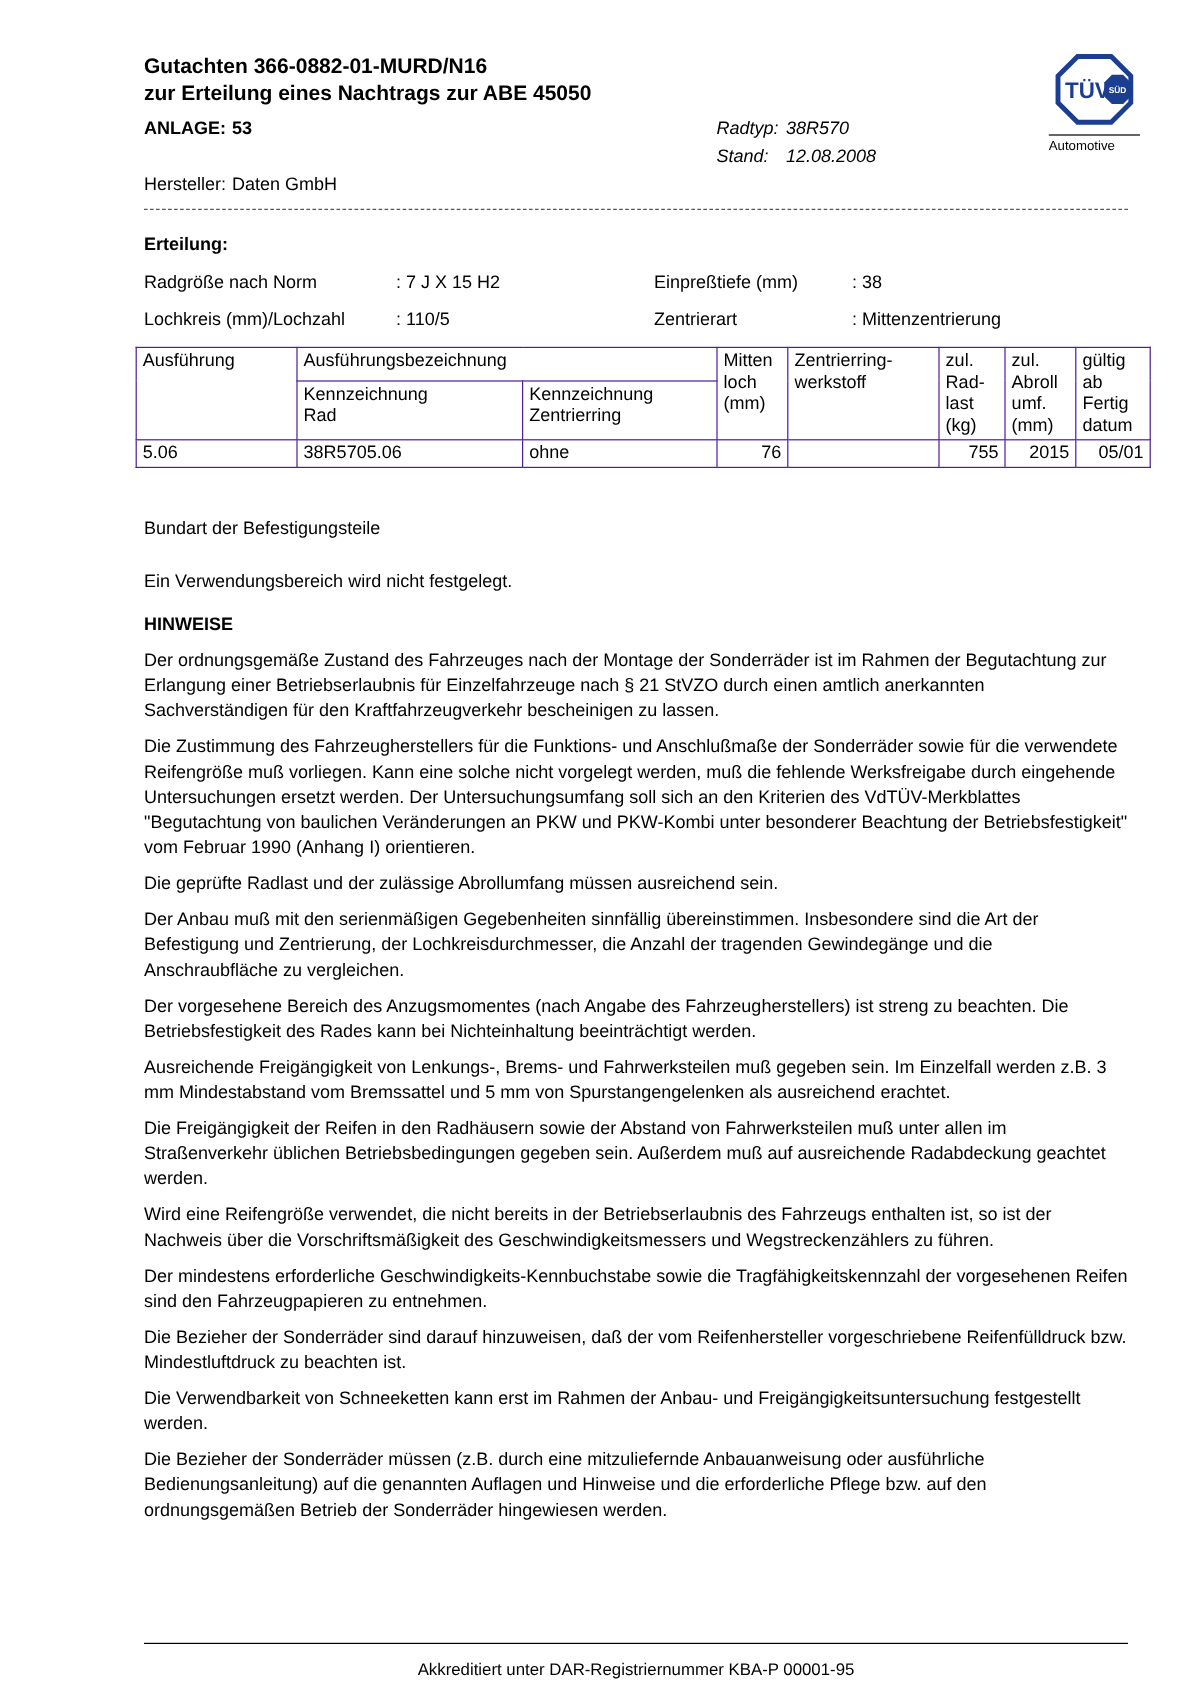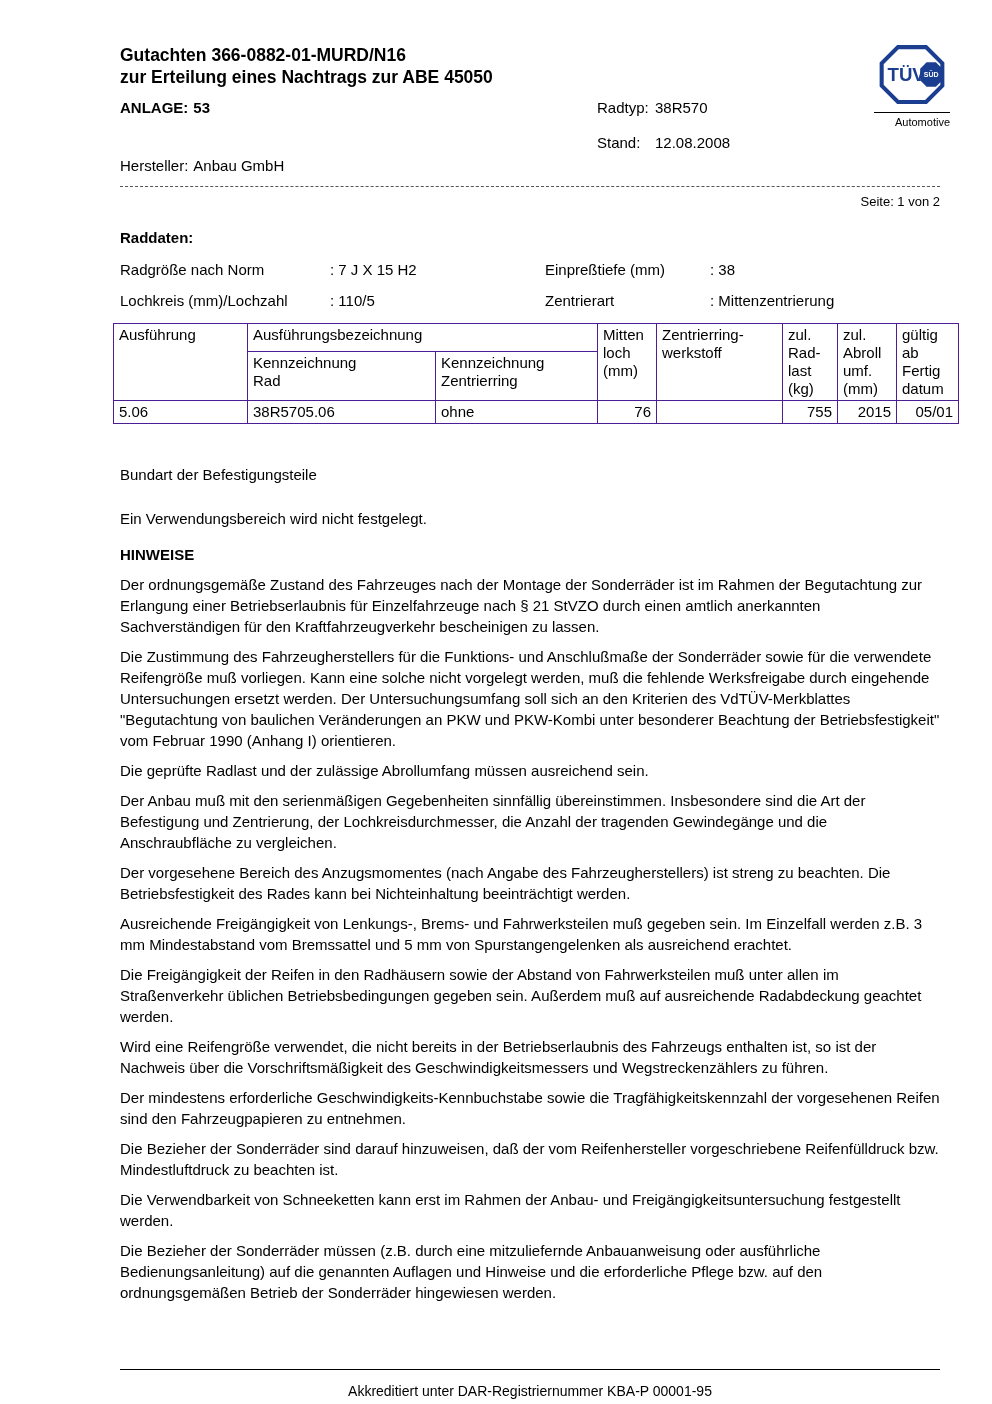--- a/index.html
+++ b/index.html
@@ -4,25 +4,25 @@
 <style>
   html,body{margin:0;padding:0;background:#fff;}
   .page{width:992px;height:1404px;box-sizing:border-box;padding:44px 52px 0 120px;
         font-family:"Liberation Sans","DejaVu Sans",sans-serif;font-size:15px;color:#000;
         position:relative;background:#fff;overflow:hidden;}
   .hdr{position:relative;}
   .title div{font-size:17.5px;font-weight:bold;line-height:22px;}
   .meta{display:grid;grid-template-columns:477px 1fr;row-gap:6px;margin-top:11px;}
   .bold{font-weight:bold;}
   .pair .label{margin-right:5px;}
-  .rmeta{display:grid;grid-template-columns:58px auto;row-gap:18px;}
+  .rmeta{display:grid;grid-template-columns:58px auto;row-gap:6px;font-style:italic;}
   .logo-box{position:absolute;top:-2px;right:-10px;width:76px;}
   .logo-box svg{display:block;margin:0 auto;}
   .logo-rule{border-top:1px solid #000;margin:5px 0 3px;}
-  .logo-caption{font-size:11px;text-align:right;}
+  .logo-caption{font-size:11px;text-align:left;}
   .dashline{border-top:1px dashed #555;margin-top:12px;}
   .pageno{text-align:right;font-size:13px;margin-top:7px;}
   .sect-h{font-weight:bold;margin:20px 0 15px;}
   .rgrid{display:grid;grid-template-columns:210px 215px 165px 1fr;margin-bottom:14px;}
   .tdk-h{font-weight:bold;margin:2px 0 2px;}
   table{border-collapse:collapse;table-layout:fixed;width:845px;margin-left:-7px;}
   th,td{border:1px solid #4c1d95;padding:2px 5px;font-size:15px;font-weight:normal;
         text-align:left;vertical-align:top;line-height:18px;overflow:hidden;}
   th.pre{white-space:pre-line;}
   td.num{text-align:right;}
@@ -49,41 +49,40 @@
       <div class="pair bold">
         <span class="label">ANLAGE:</span><span>53</span>
       </div>
       <div class="rmeta">
         <span>Radtyp:</span>
         <span>38R570</span>
         <span>Stand:</span>
         <span>12.08.2008</span>
       </div>
       <div class="pair">
-        <span class="label">Hersteller:</span><span>Anbau GmbH</span>
+        <span class="label">Hersteller:</span><span>Daten GmbH</span>
       </div>
       <div></div>
     </div>
 
     <div class="logo-box">
       <svg width="70" height="65" viewBox="0 0 120 110">
         <polygon points="36,8 84,8 112,36 112,74 84,102 36,102 8,74 8,36" fill="#ffffff" stroke="#1c3e91" stroke-width="7"></polygon>
         <text x="50" y="67" text-anchor="middle" font-size="32" font-weight="bold" fill="#1c3e91" font-family="Liberation Sans, sans-serif">TÜV</text>
         <polygon points="85,34 101,34 112,45 112,65 101,76 85,76 74,65 74,45" fill="#1c3e91"></polygon>
         <text x="93" y="60" text-anchor="middle" font-size="12" font-weight="bold" fill="#ffffff" font-family="Liberation Sans, sans-serif">SÜD</text>
       </svg>
       <div class="logo-rule"></div>
       <div class="logo-caption">Automotive</div>
     </div>
 
     <div class="dashline"></div>
-    <div class="pageno">Seite: 1 von 2</div>
   </div>
 
-  <div class="sect-h">Raddaten:</div>
+  <div class="sect-h">Erteilung:</div>
 
   <div class="rgrid">
     <span>Radgröße nach Norm</span>
     <span>: 7 J X 15 H2</span>
     <span>Einpreßtiefe (mm)</span>
     <span>: 38</span>
   </div>
   <div class="rgrid">
     <span>Lochkreis (mm)/Lochzahl</span>
     <span>: 110/5</span>

